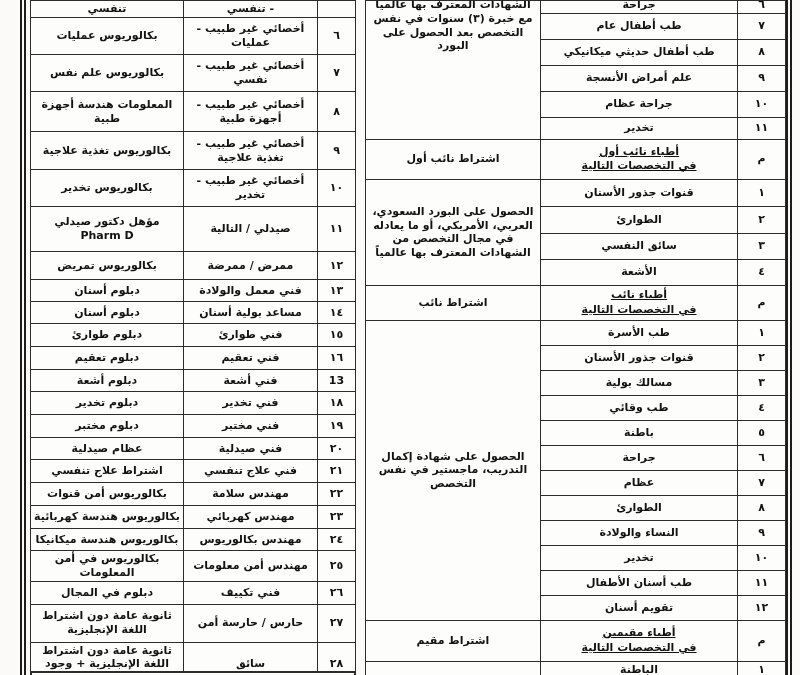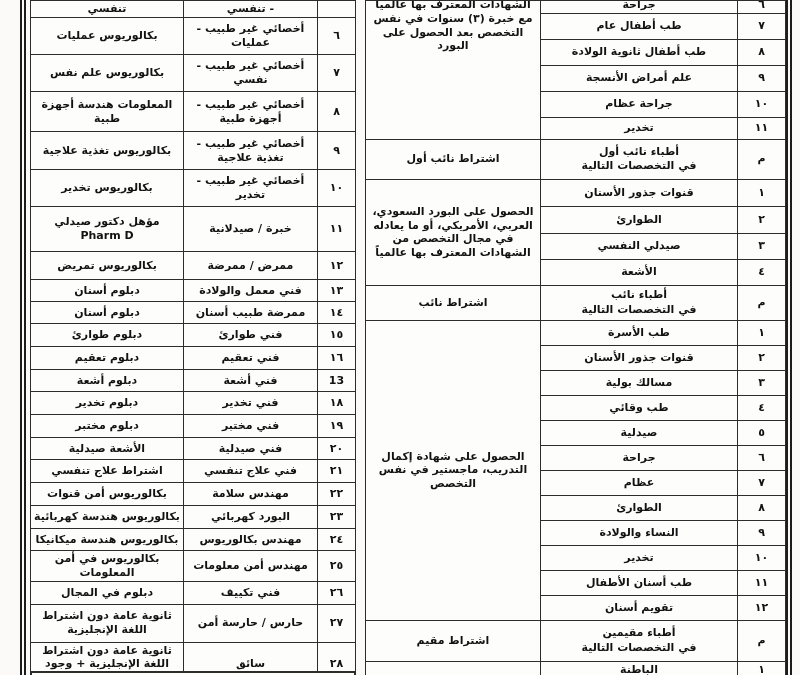--- a/index.html
+++ b/index.html
@@ -35,21 +35,21 @@
     background:var(--cell,#fdfdfc);
     word-break:normal;
   }
   td.num{font-size:10px;}
   td.hdr{background:var(--grayfill,#e3e1de);border-top-width:2.5px;border-bottom-width:2.5px;}
   td.cond{font-size:11px;line-height:1.45;}
   td.cond-top{vertical-align:top;padding-top:0;}
   td.cond-top .cut{margin-top:-5px;}
   tr.cut-top td{vertical-align:top;}
   tr.cut-top td .cut{margin-top:-4px;display:block;}
-  td .l2{display:block;line-height:1.3;}
+  td .l2{display:block;line-height:1.3;text-decoration:underline;}
   .sliver{
     position:absolute;left:30px;top:671px;width:322px;height:8px;
     border:2px solid var(--line,#2e2c2a);border-bottom:none;
     background:var(--cell,#fdfdfc);
   }
 </style>
 </head>
 <body style="--paper: #fbfaf8; --cell: #fdfdfc; --line: #2e2c2a; --ink: #121212; --grayfill: #e3e1de;">
 
 <div class="vrule left"></div>
@@ -87,36 +87,36 @@
         <td class="job">أخصائي غير طبيب - تغذية علاجية</td>
         <td class="qual">بكالوريوس تغذية علاجية</td>
       </tr>
       <tr style="height: 37px;">
         <td class="num">١٠</td>
         <td class="job">أخصائي غير طبيب - تخدير</td>
         <td class="qual">بكالوريوس تخدير</td>
       </tr>
       <tr style="height: 45px;">
         <td class="num">١١</td>
-        <td class="job">خبرة / صيدلانية</td>
+        <td class="job">صيدلي / التالية</td>
         <td class="qual">مؤهل دكتور صيدلي Pharm D</td>
       </tr>
       <tr style="height: 28px;">
         <td class="num">١٢</td>
         <td class="job">ممرض / ممرضة</td>
         <td class="qual">بكالوريوس تمريض</td>
       </tr>
       <tr style="height: 22px;">
         <td class="num">١٣</td>
         <td class="job">فني معمل والولادة</td>
         <td class="qual">دبلوم أسنان</td>
       </tr>
       <tr style="height: 22px;">
         <td class="num">١٤</td>
-        <td class="job">ممرضة طبيب أسنان</td>
+        <td class="job">مساعد بولية أسنان</td>
         <td class="qual">دبلوم أسنان</td>
       </tr>
       <tr style="height: 23px;">
         <td class="num">١٥</td>
         <td class="job">فني طوارئ</td>
         <td class="qual">دبلوم طوارئ</td>
       </tr>
       <tr style="height: 23px;">
         <td class="num">١٦</td>
         <td class="job">فني تعقيم</td>
@@ -133,35 +133,35 @@
         <td class="qual">دبلوم تخدير</td>
       </tr>
       <tr style="height: 23px;">
         <td class="num">١٩</td>
         <td class="job">فني مختبر</td>
         <td class="qual">دبلوم مختبر</td>
       </tr>
       <tr style="height: 22px;">
         <td class="num">٢٠</td>
         <td class="job">فني صيدلية</td>
-        <td class="qual">الأشعة صيدلية</td>
+        <td class="qual">عظام صيدلية</td>
       </tr>
       <tr style="height: 23px;">
         <td class="num">٢١</td>
         <td class="job">فني علاج تنفسي</td>
         <td class="qual">اشتراط علاج تنفسي</td>
       </tr>
       <tr style="height: 23px;">
         <td class="num">٢٢</td>
         <td class="job">مهندس سلامة</td>
         <td class="qual">بكالوريوس أمن قنوات</td>
       </tr>
       <tr style="height: 23px;">
         <td class="num">٢٣</td>
-        <td class="job">البورد كهربائي</td>
+        <td class="job">مهندس كهربائي</td>
         <td class="qual">بكالوريوس هندسة كهربائية</td>
       </tr>
       <tr style="height: 22px;">
         <td class="num">٢٤</td>
         <td class="job">مهندس بكالوريوس</td>
         <td class="qual">بكالوريوس هندسة ميكانيكا</td>
       </tr>
       <tr style="height: 22px;">
         <td class="num">٢٥</td>
         <td class="job">مهندس أمن معلومات</td>
@@ -202,21 +202,21 @@
         <td class="cond cond-top" rowspan="6">
           <span class="cut">الشهادات المعترف بها عالمياً مع خبرة (٣) سنوات في نفس التخصص بعد الحصول على البورد</span>
         </td>
       </tr>
       <tr style="height: 26px;">
         <td class="num">٧</td>
         <td class="spec">طب أطفال عام</td>
       </tr>
       <tr style="height: 26px;">
         <td class="num">٨</td>
-        <td class="spec">طب أطفال ثانوية الولادة</td>
+        <td class="spec">طب أطفال حديثي ميكانيكي</td>
       </tr>
       <tr style="height: 26px;">
         <td class="num">٩</td>
         <td class="spec">علم أمراض الأنسجة</td>
       </tr>
       <tr style="height: 26px;">
         <td class="num">١٠</td>
         <td class="spec">جراحة عظام</td>
       </tr>
       <tr style="height: 22px;">
@@ -235,21 +235,21 @@
         <td class="num">١</td>
         <td class="spec">قنوات جذور الأسنان</td>
         <td class="cond" rowspan="4">الحصول على البورد السعودي، العربي، الأمريكي، أو ما يعادله في مجال التخصص من الشهادات المعترف بها عالمياً</td>
       </tr>
       <tr style="height: 27px;">
         <td class="num">٢</td>
         <td class="spec">الطوارئ</td>
       </tr>
       <tr style="height: 26px;">
         <td class="num">٣</td>
-        <td class="spec">صيدلي النفسي</td>
+        <td class="spec">سائق النفسي</td>
       </tr>
       <tr style="height: 26px;">
         <td class="num">٤</td>
         <td class="spec">الأشعة</td>
       </tr>
       <tr style="height: 35px;">
         <td class="num hdr">م</td>
         <td class="hdr">
           <span class="l2">أطباء نائب</span>
           <span class="l2">في التخصصات التالية</span>
@@ -268,21 +268,21 @@
       <tr style="height: 25px;">
         <td class="num">٣</td>
         <td class="spec">مسالك بولية</td>
       </tr>
       <tr style="height: 25px;">
         <td class="num">٤</td>
         <td class="spec">طب وقائي</td>
       </tr>
       <tr style="height: 25px;">
         <td class="num">٥</td>
-        <td class="spec">صيدلية</td>
+        <td class="spec">باطنة</td>
       </tr>
       <tr style="height: 25px;">
         <td class="num">٦</td>
         <td class="spec">جراحة</td>
       </tr>
       <tr style="height: 25px;">
         <td class="num">٧</td>
         <td class="spec">عظام</td>
       </tr>
       <tr style="height: 25px;">

